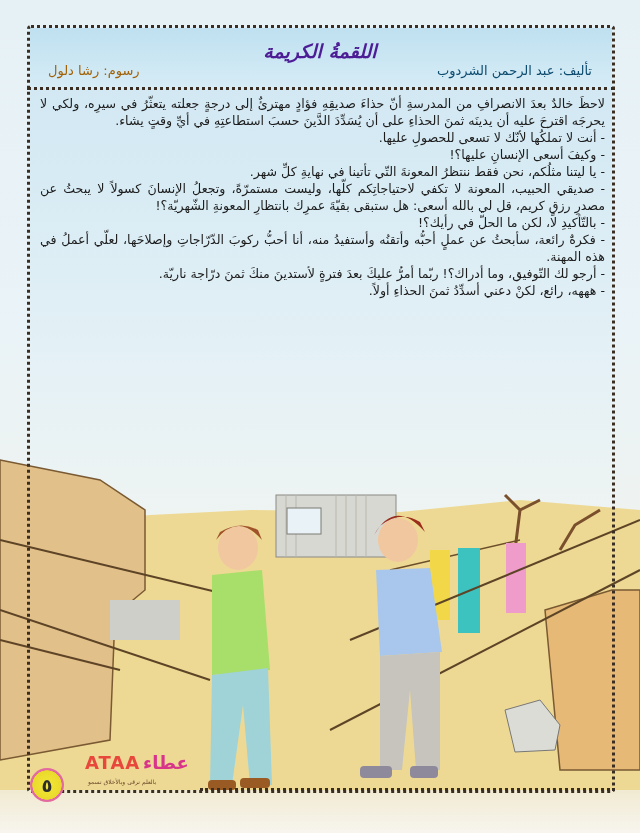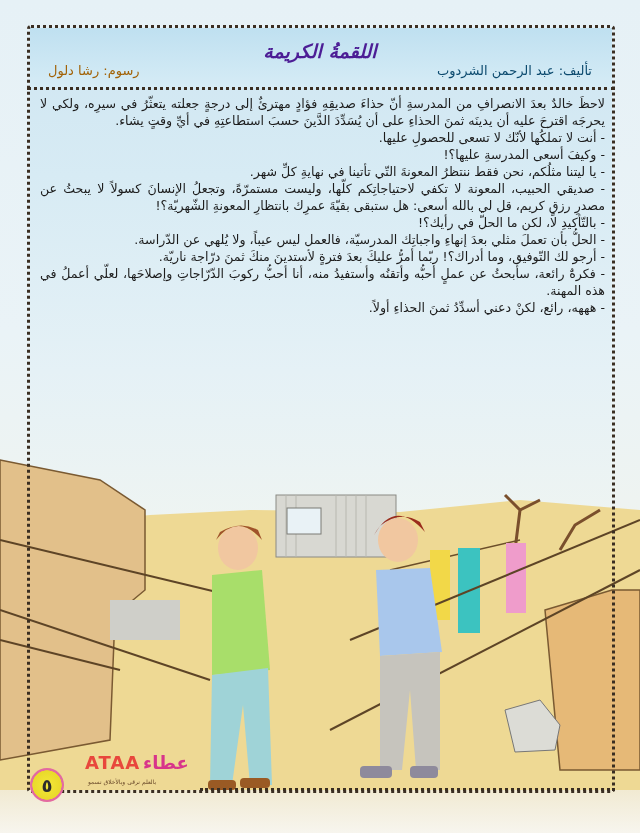--- a/index.html
+++ b/index.html
@@ -148,27 +148,26 @@
   <span>عبد الرحمن الشردوب</span>
 </div>
 <div class="illustrator">
   <span>رسوم:</span>
   <span>رشا دلول</span>
 </div>
 
 <div class="story">
   <p>لاحظَ خالدٌ بعدَ الانصرافِ من المدرسةِ أنّ حذاءَ صديقِهِ فؤادٍ مهترئٌ إلى درجةٍ جعلته يتعثّرُ في سيرِه، ولكي لا يحرجَه اقترحَ عليه أن يدينَه ثمنَ الحذاءِ على أن يُسَدِّدَ الدَّينَ حسبَ استطاعتِهِ في أيِّ وقتٍ يشاء.</p>
   <p>- أنت لا تملكُها لأنّك لا تسعى للحصولِ عليها.</p>
-  <p>- وكيفَ أسعى المدرسةِ عليها؟!</p>
+  <p>- وكيفَ أسعى الإنسانِ عليها؟!</p>
   <p>- يا ليتنا مثلُكم، نحن فقط ننتظرُ المعونةَ التّي تأتينا في نهايةِ كلِّ شهر.</p>
   <p>- صديقي الحبيب، المعونة لا تكفي لاحتياجاتِكم كلّها، وليست مستمرّةً، وتجعلُ الإنسانَ كسولاً لا يبحثُ عن مصدرِ رزقٍ كريم، قل لي بالله أسعى: هل ستبقى بقيّةَ عمرِك بانتظارِ المعونةِ الشّهريّة؟!</p>
   <p>- بالتّأكيدِ لا، لكن ما الحلّ في رأيك؟!</p>
-  <p>- الحلُّ بأن تعملَ مثلي بعدَ إنهاءِ واجباتِك المدرسيّة، فالعمل ليس عيباً، ولا يُلهي عن الدّراسة.</p>
+  <p>- فكرةٌ رائعة، سأبحثُ عن عملٍ أحبُّه وأتقنُه وأستفيدُ منه، أنا أحبُّ ركوبَ الدّرّاجاتِ وإصلاحَها، لعلّي أعملُ في هذه المهنة.</p>
   <p>- أرجو لك التّوفيق، وما أدراك؟! ربّما أمرُّ عليكَ بعدَ فترةٍ لأستدينَ منكَ ثمنَ درّاجة ناريّة.</p>
-  <p>- فكرةٌ رائعة، سأبحثُ عن عملٍ أحبُّه وأتقنُه وأستفيدُ منه، أنا أحبُّ ركوبَ الدّرّاجاتِ وإصلاحَها، لعلّي أعملُ في هذه المهنة.</p>
   <p>- هههه، رائع، لكنْ دعني أسدِّدُ ثمنَ الحذاءِ أولاً.</p>
 </div>
 
 <div class="page-number">
   <span>٥</span>
 </div>
 
 <div class="logo">
   <span class="logo-text" style="color:#e8473c;">ATAA</span>
   <span class="logo-text" style="left:73px;color:#d8358a;">عطاء</span>

